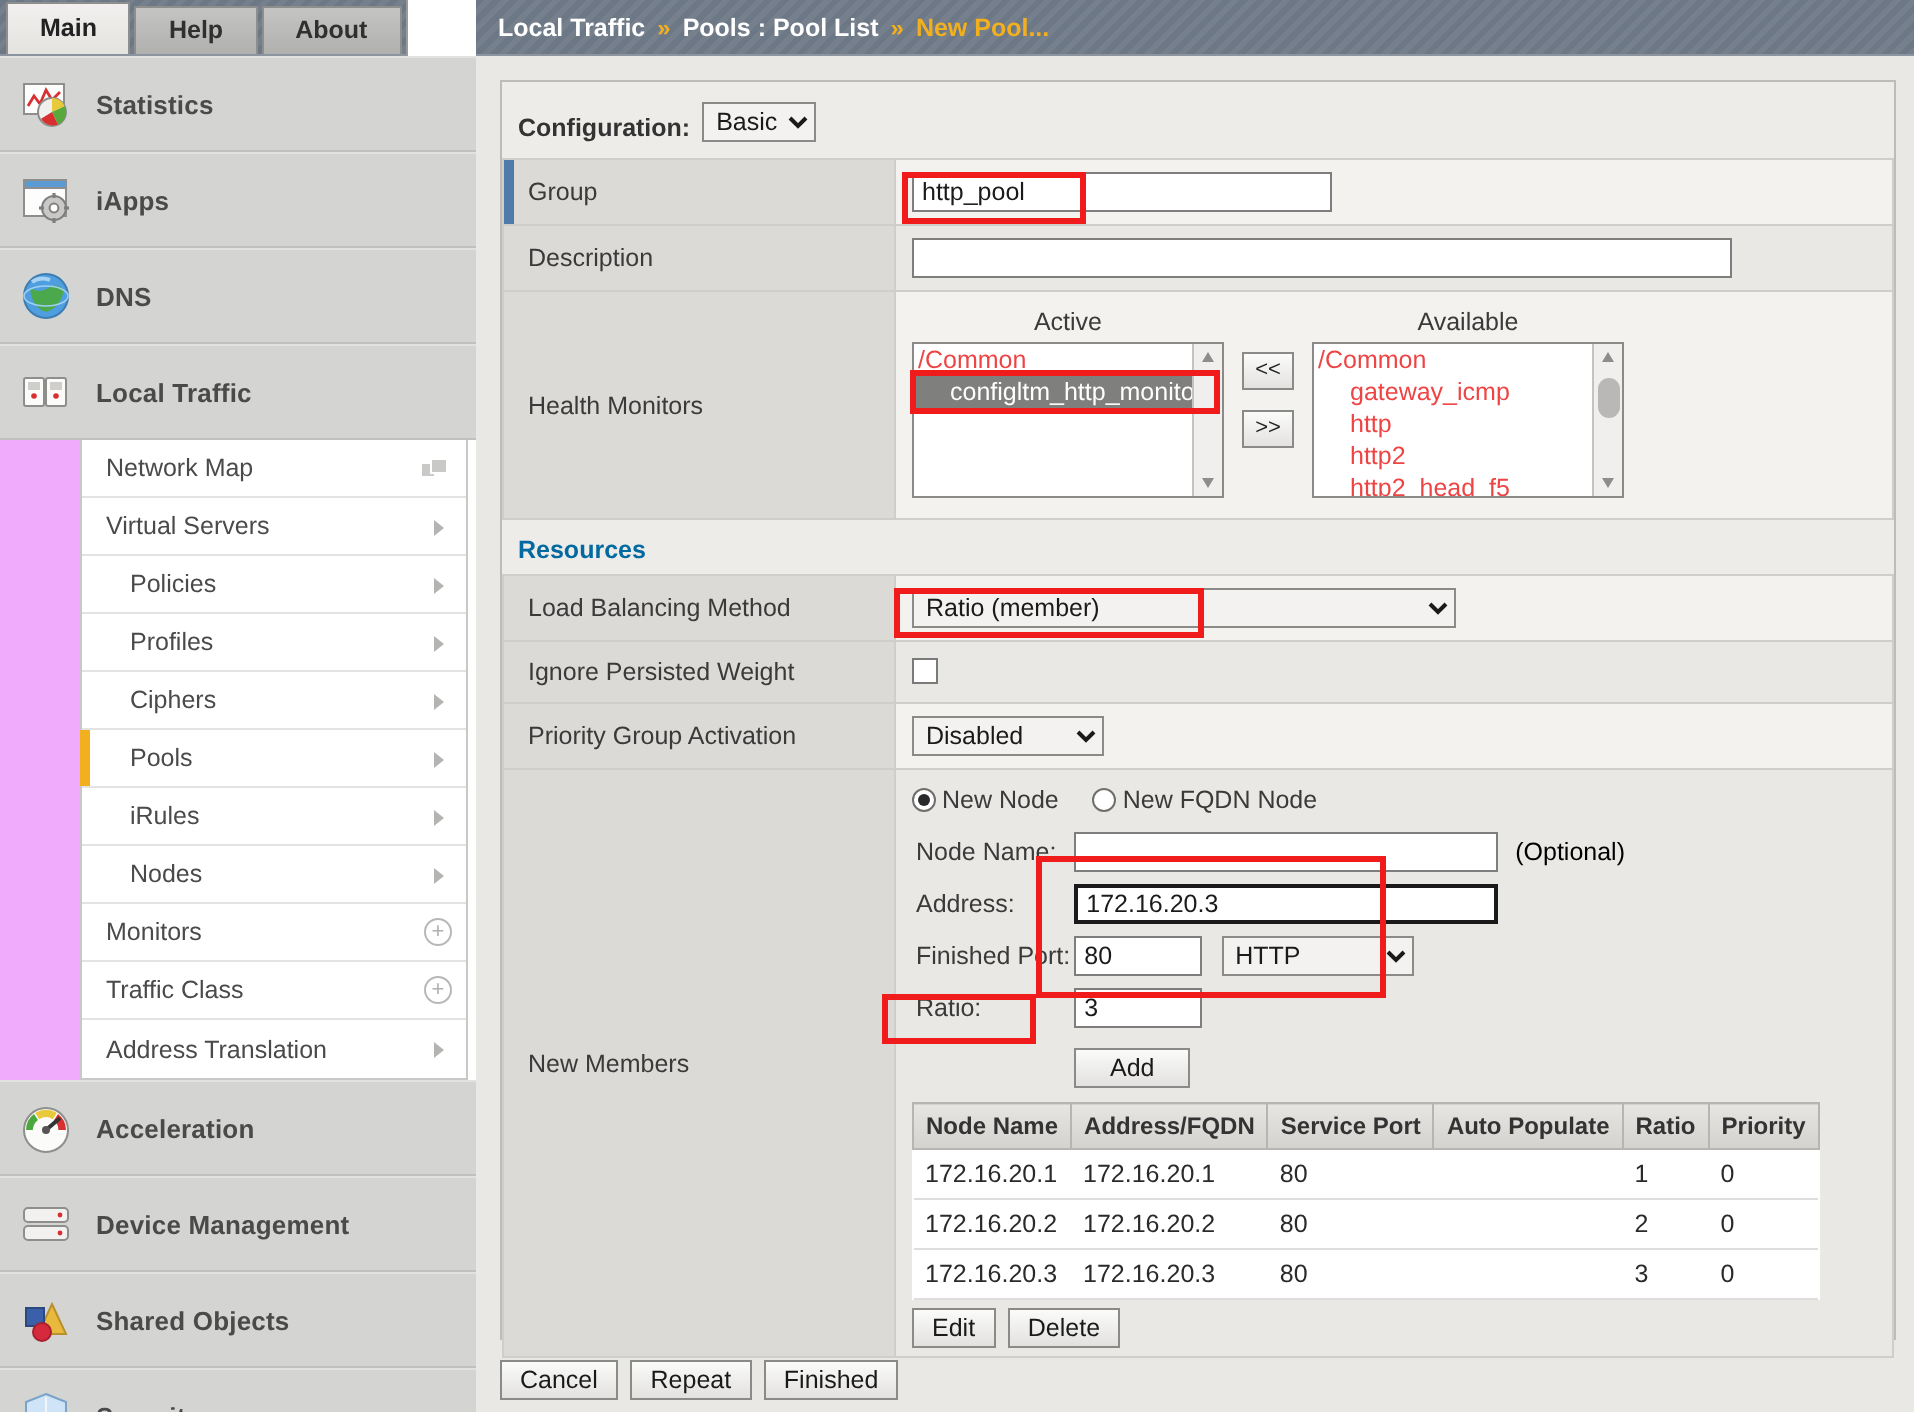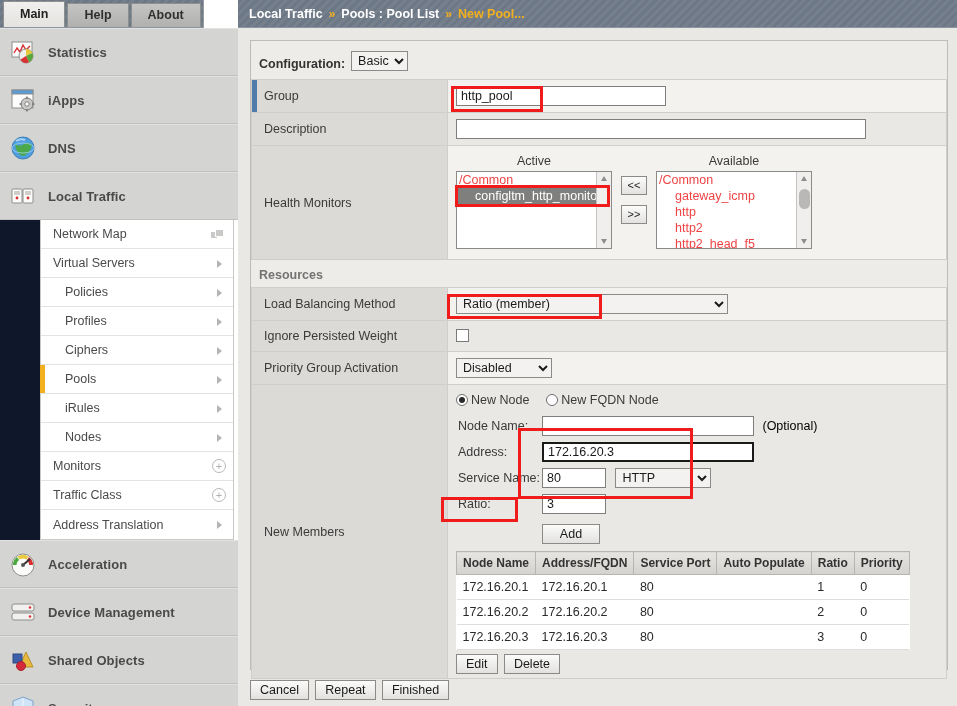--- a/index.html
+++ b/index.html
@@ -11,21 +11,21 @@
     font-size: 12px;
     color: #3a3a3a;
     background: #ffffff;
   }
   #app { position: relative; width: 957px; height: 706px; }
 
   
   #sidebar {
     position: absolute; left: 0; top: 0;
     width: 204px; height: 706px;
-    background: #0f172a;
+    background: #f0abfc;
     border-right: 1px solid #9a9a9a;
   }
   .tabbar {
     height: 28px;
     background: repeating-linear-gradient(135deg,#6d7886 0 3px,#767f8c 3px 6px);
     position: relative;
     display: flex; align-items: flex-end;
     padding-left: 3px;
     border-bottom: 1px solid #8b949f;
   }
@@ -174,21 +174,21 @@
     position: relative;
   }
   td.lbl.req::before {
     content: ""; position: absolute; left: 0; top: 0; bottom: 0;
     width: 5px; background: #4f7ba8;
   }
   td.fld { background: #f3f2ef; padding: 6px 8px; }
   tr.alt td.fld { background: #e9e8e5; }
 
   .seclabel {
-    font-size: 12.5px; font-weight: bold; color: #737373;
+    font-size: 12.5px; font-weight: bold; color: #0369a1;
     padding: 8px 0 5px 8px;
   }
 
   
   .monwrap { display: flex; align-items: flex-start; padding: 2px 0 4px 0; }
   .moncol { width: 156px; }
   .moncap { text-align: center; font-size: 12.5px; color: #3a3a3a; margin-bottom: 3px; }
   .listbox {
     height: 78px;
     border: 1px solid #8a8a88;
@@ -595,21 +595,21 @@
                   <span class="optional">(Optional)</span>
                 </td>
               </tr>
               <tr>
                 <td class="k">Address:</td>
                 <td>
                   <input class="txt" style="width: 212px; border: 2px solid rgb(26, 26, 26);" type="text" value="172.16.20.3">
                 </td>
               </tr>
               <tr>
-                <td class="k">Service Name:</td>
+                <td class="k">Finished Port:</td>
                 <td>
                   <input class="txt" style="width: 64px;" type="text" value="80">
                   <select style="width:96px;margin-left:6px">
                     <option>HTTP</option>
                   </select>
                 </td>
               </tr>
               <tr>
                 <td class="k">Ratio:</td>
                 <td>

